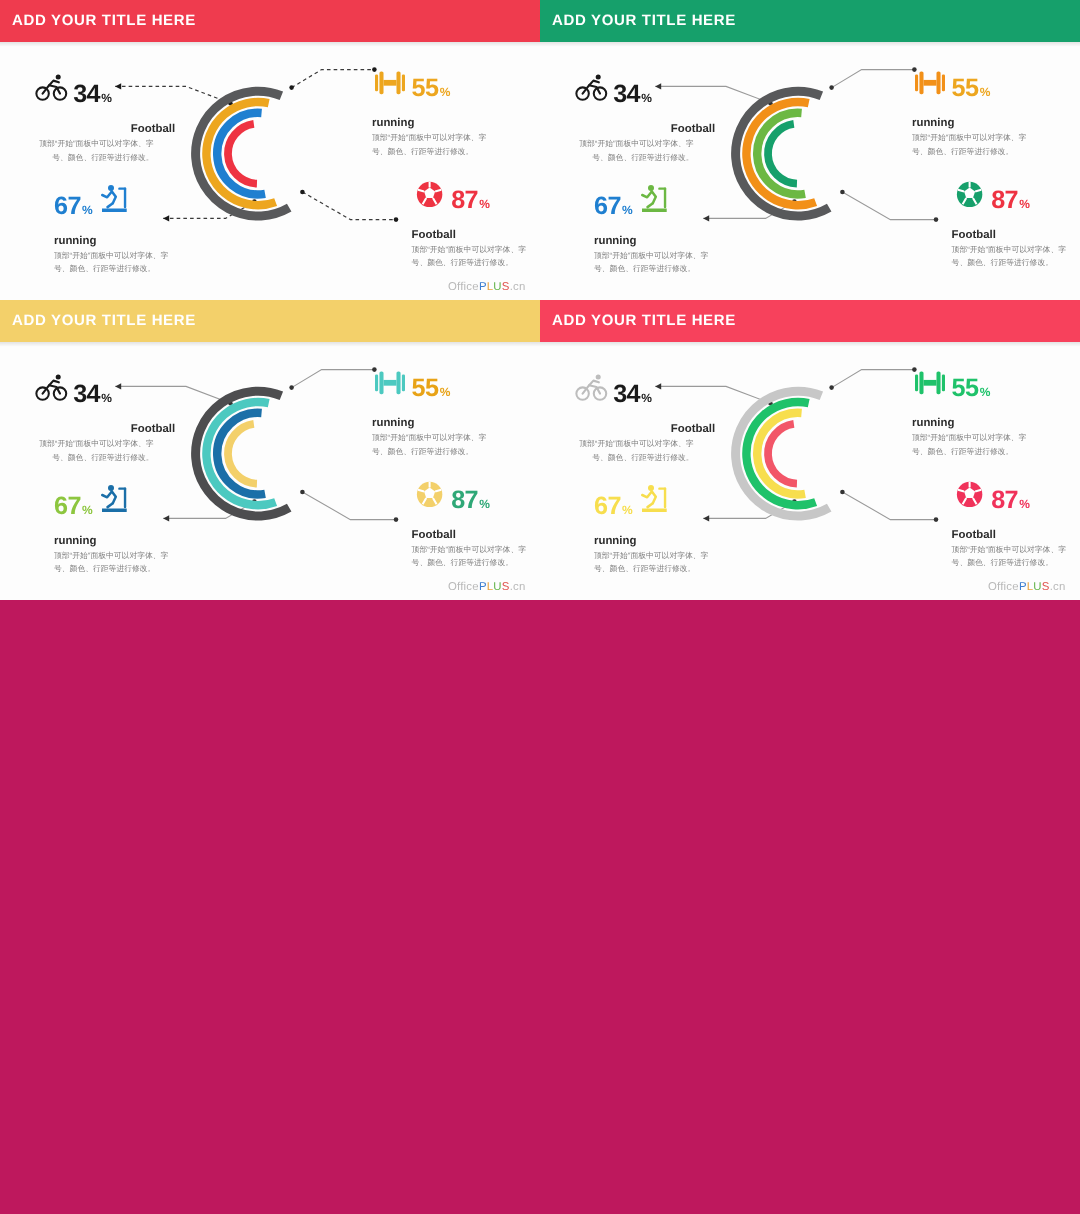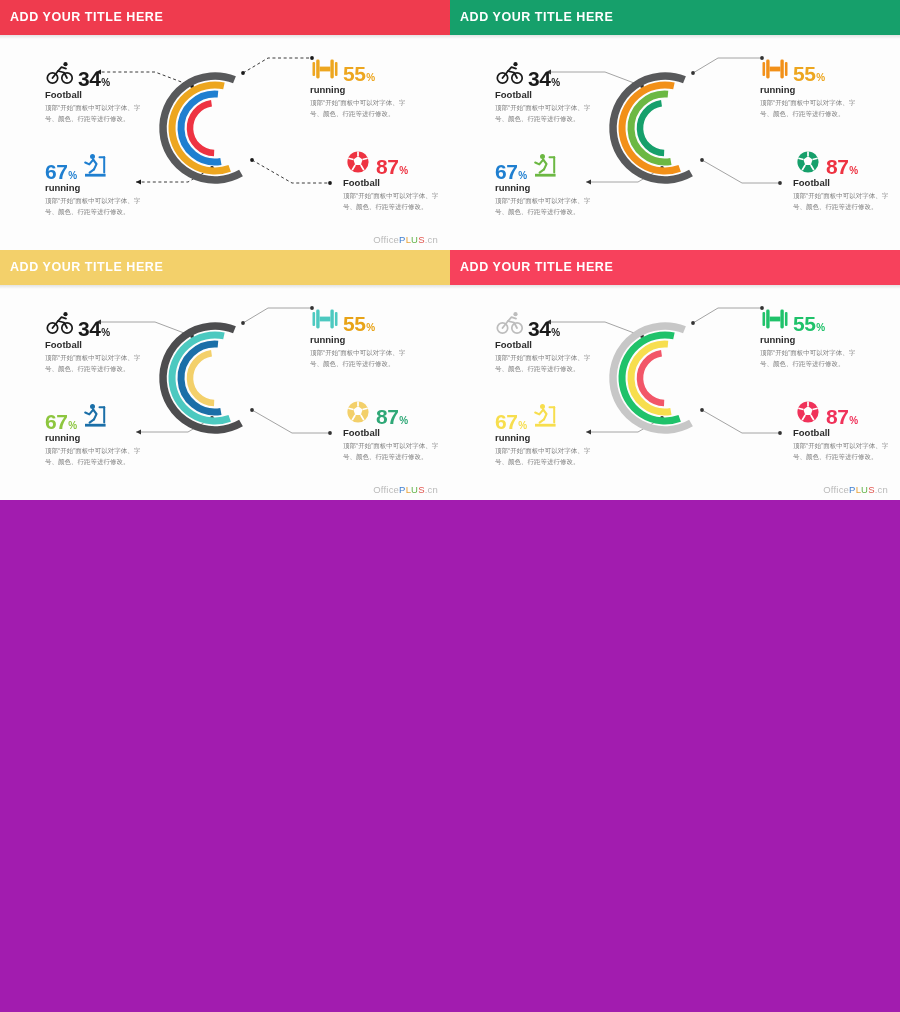--- a/index.html
+++ b/index.html
@@ -2,21 +2,21 @@
 <html><head>
 <meta charset="utf-8">
 <style>
   * { box-sizing: border-box; margin: 0; padding: 0; }
   html, body {
     width: 900px; height: 1012px;
     background: #ffffff;
     font-family: "Liberation Sans", sans-serif;
     overflow: hidden;
   }
-  .canvas { position: relative; width: 900px; height: 1012px; background: #a21caf; }
+  .canvas { position: relative; width: 900px; height: 1012px; background: #be185d; }
 
   .panel { position: absolute; width: 450px; height: 250px; background: #fdfdfd; overflow: hidden; }
   .panel.p0 { left: 0;   top: 0;   }
   .panel.p1 { left: 450px; top: 0; }
   .panel.p2 { left: 0;   top: 250px; }
   .panel.p3 { left: 450px; top: 250px; }
 
   .panel-body { position:absolute; left:0; top:0; right:0; bottom:0; background:#fdfdfd; }
 
   .header {
@@ -30,33 +30,33 @@
     position:absolute; left:0; top:35px; width:450px; height:4px;
     background: linear-gradient(to bottom, rgba(0,0,0,0.10), rgba(0,0,0,0));
   }
 
   
   .donut { position: absolute; left: 160px; top: 48px; width: 130px; height: 160px; }
   .donut svg { display: block; overflow: visible; }
 
   
   .callout { position: absolute; width: 118px; }
-  .co-tl { left: 45px;  top: 55px;  }
+  .co-tl { left: 28px;  top: 55px; text-align: right;  }
   .co-tr { left: 310px; top: 50px;  }
   .co-bl { left: 45px;  top: 148px; }
   .co-br { left: 343px; top: 143px; }
 
   .row { display: flex; align-items: flex-end; gap: 3px; height: 34px; }
   .icon-box { width: 30px; height: 30px; position: relative; flex: none; }
   .icon-box svg { position:absolute; left:0; top:0; }
 
   .pct { font-size: 21px; font-weight: bold; line-height: 1; letter-spacing: -0.5px; }
   .pct .sym { font-size: 10px; font-weight: bold; margin-left: 1px; }
 
-  .cat { font-size: 9.5px; font-weight: bold; color: #2b2b2b; margin-top: 1px; line-height: 1.1; }
+  .cat { font-size: 9.5px; font-weight: bold; color: #2b2b2b; margin-top: 14px; line-height: 1.1; }
   .desc { font-size: 6.5px; color: #7d7d7d; line-height: 1.55; margin-top: 3px; width: 100px; }
 
   
   .leaders { position: absolute; left: 0; top: 0; width: 450px; height: 250px; pointer-events: none; }
 
   .watermark {
     position: absolute; right: 12px; bottom: 5px;
     font-size: 9.5px; color: #b9b9b9; letter-spacing: 0.2px;
     font-family: "Liberation Sans", sans-serif;
   }

